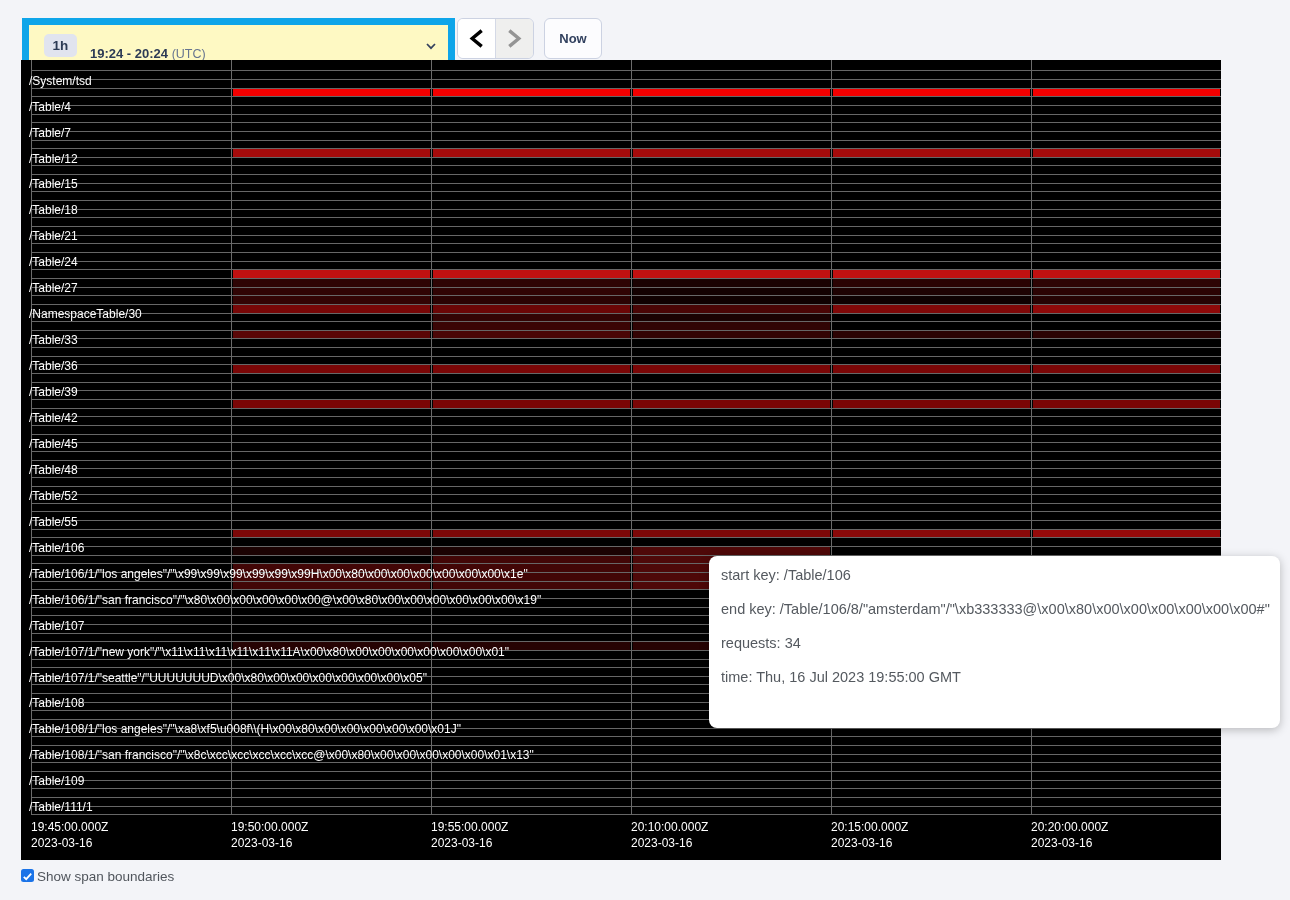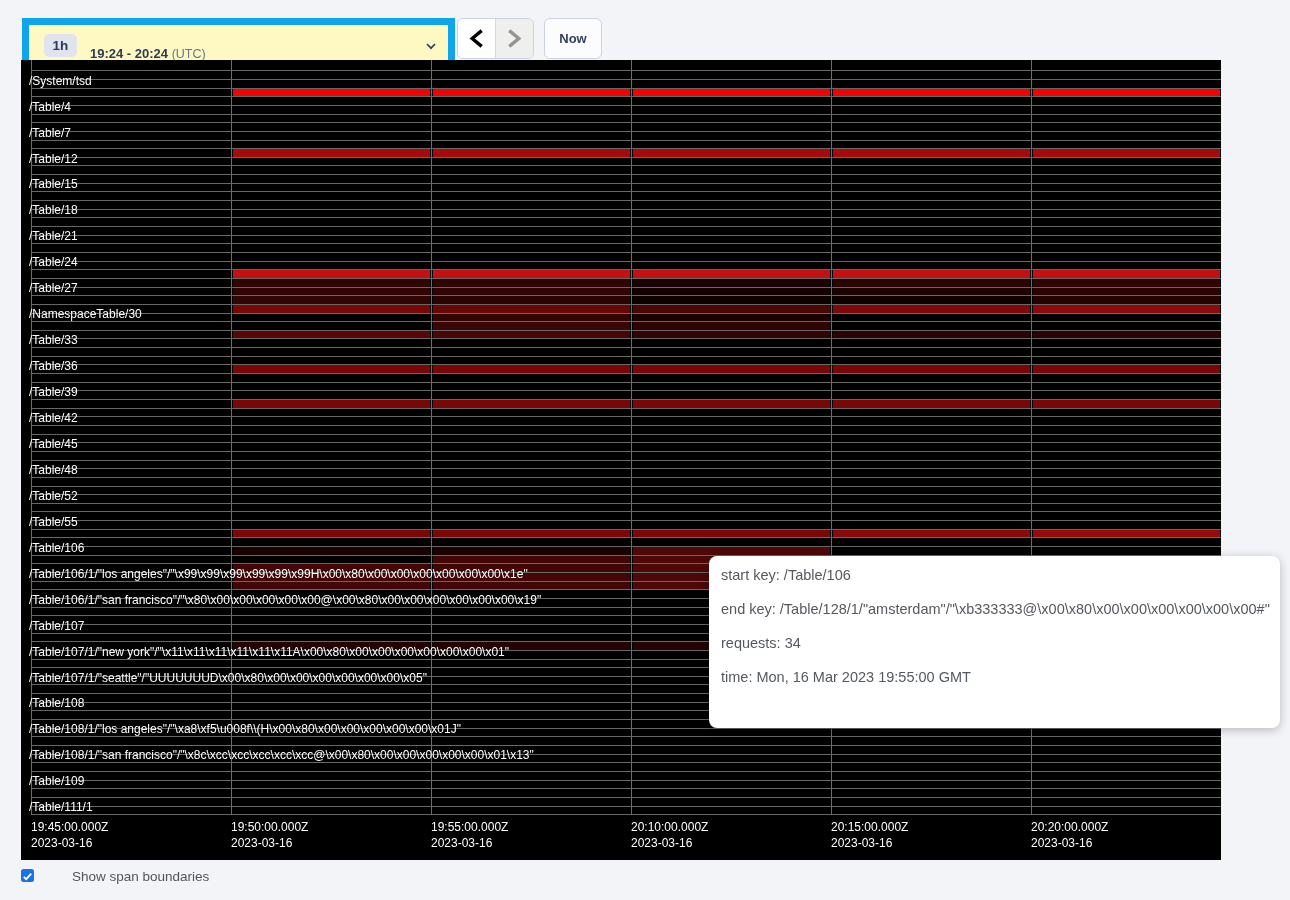--- a/index.html
+++ b/index.html
@@ -13,21 +13,21 @@
 overflow:hidden;display:flex;}
 #nav .c{width:38px;height:39px;display:flex;align-items:center;justify-content:center;}
 #nav .c1{background:#fff;border-right:1px solid #d4d9e6;}
 #nav .c2{background:#efefee;}
 #now{left:544px;top:18px;width:56px;height:39px;background:#fcfcfe;border:1px solid #ccd2e2;
 border-radius:6px;color:#32415f;font-weight:bold;font-size:13px;text-align:center;line-height:39px;}
 #tip{left:709px;top:540px;width:571px;height:172px;background:#fff;border-radius:8px;
 box-shadow:0 2px 10px rgba(0,0,0,0.25);font-size:14.5px;color:#54595f;margin-top:16px;}
 #tip div{position:absolute;left:12px;white-space:nowrap;}
 #cb{left:21px;top:869px;width:13px;height:13px;background:#1a73e8;border-radius:2.5px;}
-#cbl{left:37px;top:868.5px;font-size:13.5px;color:#50555c;margin-left:35px;}
+#cbl{left:37px;top:868.5px;font-size:13.5px;color:#50555c;}
 </style></head>
 <body>
 <div class="abs" id="dd">
   <div class="abs" id="badge">1h</div>
   <div class="abs" id="time">19:24 - 20:24 <span>(UTC)</span></div>
   <svg class="abs" style="left:397px;top:18px" width="10" height="7" viewBox="0 0 10 7">
     <polyline points="1,1 5,5.2 9,1" stroke="#35425e" stroke-width="1.7" fill="none"></polyline>
   </svg>
 </div>
 <div class="abs" id="nav">
@@ -156,20 +156,20 @@
 <text x="610" y="771">20:10:00.000Z</text>
 <text x="610" y="786.5">2023-03-16</text>
 <text x="810" y="771">20:15:00.000Z</text>
 <text x="810" y="786.5">2023-03-16</text>
 <text x="1010" y="771">20:20:00.000Z</text>
 <text x="1010" y="786.5">2023-03-16</text>
 </g>
 </svg>
 <div class="abs" id="tip">
   <div style="top:11px">start key: /Table/106</div>
-  <div style="top:45px">end key: /Table/128/1/"amsterdam"/"\xb333333@\x00\x80\x00\x00\x00\x00\x00\x00#"</div>
+  <div style="top:45px">end key: /Table/106/8/"amsterdam"/"\xb333333@\x00\x80\x00\x00\x00\x00\x00\x00#"</div>
   <div style="top:79px">requests: 34</div>
-  <div style="top:113px">time: Mon, 16 Mar 2023 19:55:00 GMT</div>
+  <div style="top:113px">time: Thu, 16 Jul 2023 19:55:00 GMT</div>
 </div>
 <div class="abs" id="cb"><svg width="13" height="13" viewBox="0 0 13 13">
   <polyline points="2.8,6.8 5.2,9.2 10.2,3.6" stroke="#fff" stroke-width="1.8" fill="none"></polyline>
     </svg></div>
 <div class="abs" id="cbl">Show span boundaries</div>
 
 </body></html>

